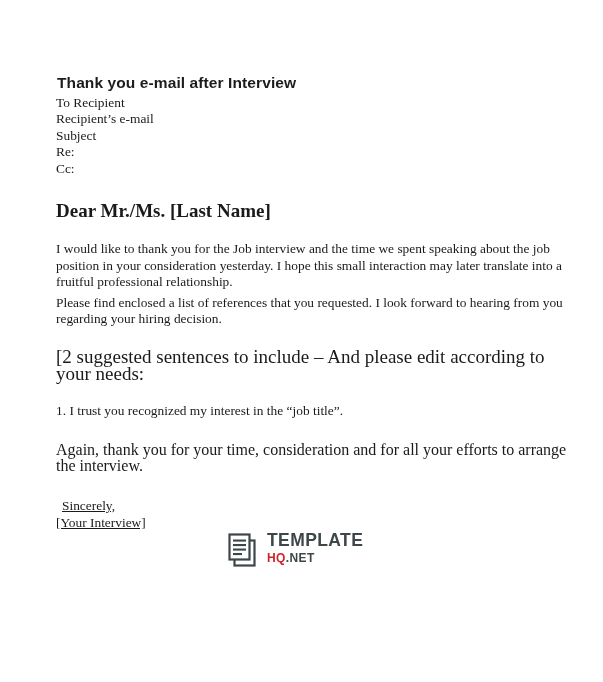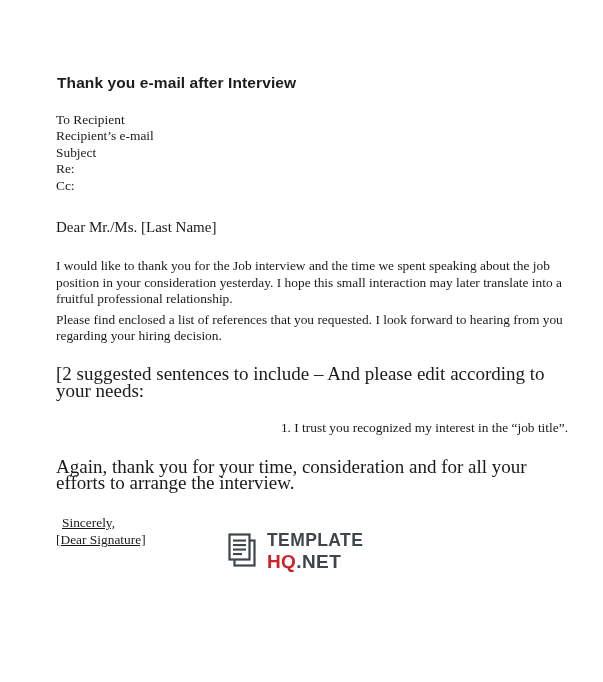--- a/index.html
+++ b/index.html
@@ -33,37 +33,38 @@
     font-size: 15.5px;
     font-weight: 700;
     letter-spacing: 0.1px;
     color: #1c1c1c;
     white-space: nowrap;
   }
 
   .body-wrap {
     position: absolute;
     left: 56px;
-    top: 112px;
+    top: 95px;
     width: 512px;
   }
 
   .header-block {
     font-size: 13.4px;
     line-height: 16.4px;
     color: #1a1a1a;
   }
   .header-block .hline {
     white-space: nowrap;
   }
 
   .salutation {
     margin-top: 25px;
-    font-size: 15px;
+    font-size: 19px;
     line-height: 17px;
+    font-weight: bold;
   }
 
   .para {
     font-size: 13.4px;
     line-height: 16.6px;
     text-align: left;
   }
 
   .para.p1 { margin-top: 22px; }
   .para.p2 { margin-top: 4px; }
@@ -71,32 +72,31 @@
   .bracket-note {
     margin-top: 21px;
     font-size: 19px;
     line-height: 16.6px;
   }
 
   .list-block {
     margin-top: 21px;
     font-size: 13.4px;
     line-height: 16.6px;
-    text-align: right;
   }
   .list-block .li { display: block; }
 
   .paren-block {
     font-size: 13.4px;
     line-height: 16.6px;
   }
 
   .closing {
     margin-top: 22px;
-    font-size: 19px;
+    font-size: 16px;
     line-height: 16.6px;
   }
 
   .signature {
     margin-top: 22px;
     font-size: 13.4px;
     line-height: 17.2px;
   }
   .signature .sline { display: block; white-space: nowrap; text-decoration: underline; }
   .sig-indent { padding-left: 6px; }
@@ -122,21 +122,21 @@
   }
   .logo-line1 {
     display: block;
     font-size: 17.5px;
     font-weight: 700;
     letter-spacing: 0.4px;
     color: #3d4749;
   }
   .logo-line2 {
     display: block;
-    font-size: 19px;
+    font-size: 12px;
     font-weight: 700;
     letter-spacing: 0.4px;
     margin-top: 2px;
   }
   .logo-hq { color: #cf2127; }
   .logo-net { color: #3d4749; }
 </style>
 </head>
 <body>
 
@@ -163,21 +163,21 @@
     <div class="bracket-note"> [2 suggested sentences to include – And please edit according to your needs:</div>
 
     <div class="list-block">
       <span class="li"> 1. I trust you recognized my interest in the “job title”.</span>
     </div>
 
     <div class="closing">Again, thank you for your time, consideration and for all your efforts to arrange the interview.</div>
 
     <div class="signature">
       <span class="sline sig-indent"> Sincerely,</span>
-      <span class="sline">[Dear Signature]</span>
+      <span class="sline">[Your Interview]</span>
     </div>
 
   </div>
 
   <div class="logo">
     <span class="logo-icon">
       <svg width="34" height="40" viewBox="0 0 34 40" xmlns="http://www.w3.org/2000/svg">
         <rect x="6.5" y="9.5" width="20" height="25" fill="#ffffff" stroke="#3d4749" stroke-width="2.2"></rect>
         <rect x="1.5" y="3.5" width="20" height="25" fill="#ffffff" stroke="#3d4749" stroke-width="2.2"></rect>
         <rect x="5" y="8.5" width="13" height="2.1" fill="#3d4749"></rect>

